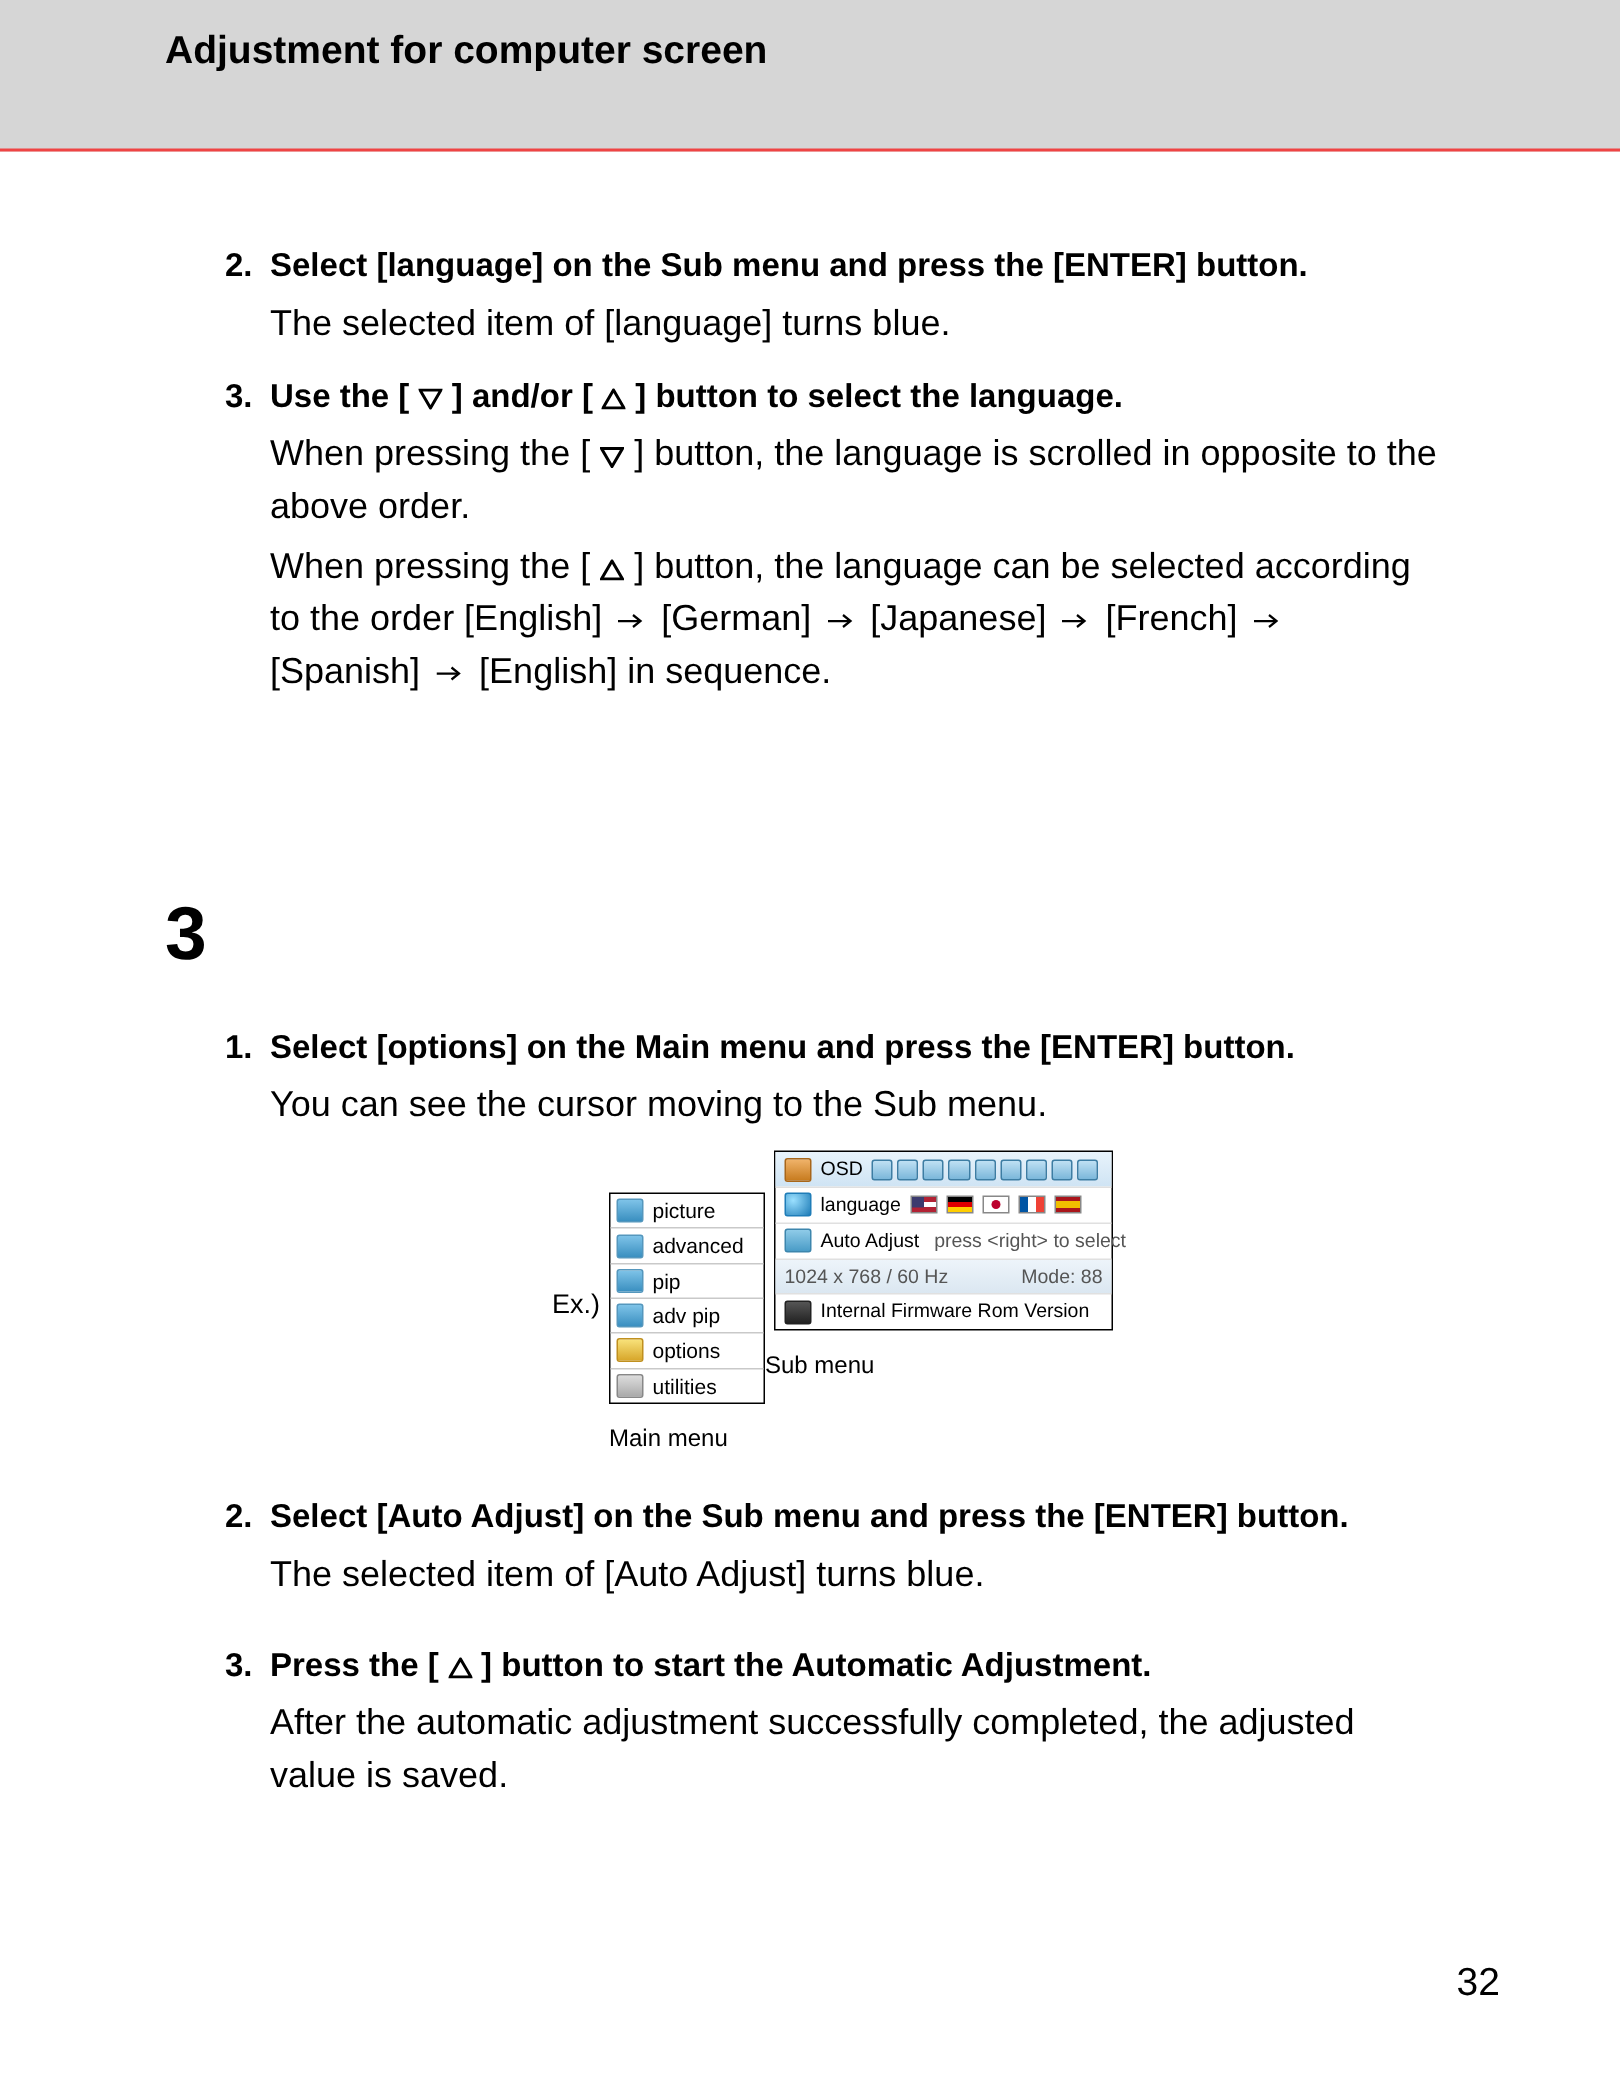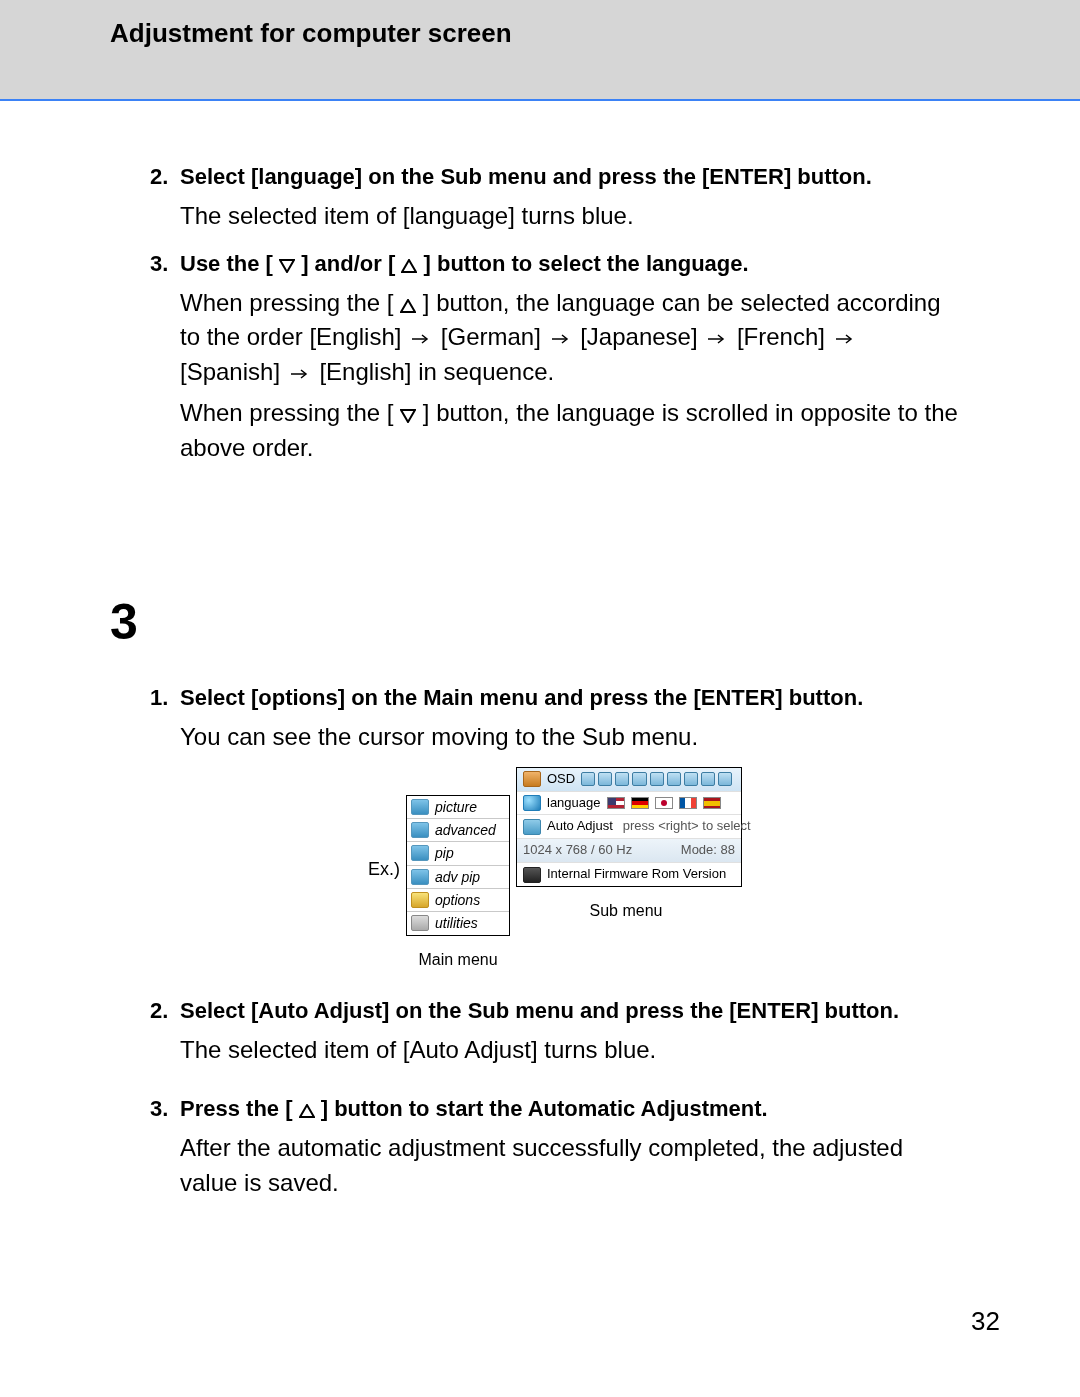--- a/index.html
+++ b/index.html
@@ -10,21 +10,21 @@
     color: #000;
   }
   .page {
     width: 1080px;
     height: 1397px;
     position: relative;
     box-sizing: border-box;
   }
   .header-band {
     background: #d6d6d6;
-    border-bottom: 2px solid #3b82f6;
+    border-bottom: 2px solid #ef4444;
     padding: 18px 0 50px 110px;
   }
   .header-title {
     font-size: 26px;
     font-weight: bold;
   }
   .content {
     padding: 60px 120px 0 150px;
     font-size: 20px;
     line-height: 1.45;
@@ -95,21 +95,20 @@
     background: #fff;
     width: 102px;
     margin-top: 28px;
   }
   .main-menu .mrow {
     display: flex;
     align-items: center;
     padding: 1px 4px;
     border-bottom: 1px solid #c9c9c9;
     font-size: 14px;
-    font-style: italic;
   }
   .main-menu .mrow:last-child { border-bottom: none; }
   .mrow .micon {
     width: 16px; height: 14px;
     background: linear-gradient(#7ec3e8, #3a8fc0);
     border: 1px solid #5597bd;
     border-radius: 2px;
     margin-right: 6px;
     flex: 0 0 16px;
   }
@@ -165,21 +164,21 @@
   .flag.de { background: linear-gradient(#000 33%, #dd0000 33%, #dd0000 66%, #ffce00 66%); }
   .flag.jp { background:#fff; position:relative;}
   .flag.jp::before{content:"";position:absolute;left:5px;top:2px;width:6px;height:6px;background:#bc002d;border-radius:50%;}
   .flag.fr { background: linear-gradient(90deg,#0055a4 33%, #fff 33%, #fff 66%, #ef4135 66%); }
   .flag.es { background: linear-gradient(#aa151b 25%, #f1bf00 25%, #f1bf00 75%, #aa151b 75%); }
   .menu-caption {
     font-size: 16px;
     text-align: center;
     margin-top: 12px;
   }
-  .col { display:flex; flex-direction:column; align-items:center;}
+  .col { display:flex; flex-direction:column; align-items:flex-start;}
   .page-num {
     position: absolute;
     right: 80px;
     bottom: 60px;
     font-size: 26px;
   }
 </style>
 </head>
 <body>
 
@@ -213,55 +212,55 @@
             </svg>
           <span> ] and/or [ </span>
           <svg class="tri" width="16" height="14">
               <polygon points="1,13 15,13 8,1" fill="none" stroke="#000" stroke-width="2"></polygon>
             </svg>
           <span> ] button to select the language.</span>
         </span>
         <div class="desc">
           <span>When pressing the [ </span>
           <svg class="tri" width="16" height="14">
-              <polygon points="1,13 15,13 8,1" fill="none" stroke="#000" stroke-width="2"></polygon>
-            </svg>
-          <span> ] button, the language can be selected according to the order [English] </span>
-          <svg class="arrow" width="18" height="10">
-              <line x1="0" y1="5" x2="14" y2="5" stroke="#000" stroke-width="1.5"></line>
-              <polyline points="10,1 15,5 10,9" fill="none" stroke="#000" stroke-width="1.5"></polyline>
-            </svg>
-          <span> [German] </span>
-          <svg class="arrow" width="18" height="10">
-              <line x1="0" y1="5" x2="14" y2="5" stroke="#000" stroke-width="1.5"></line>
-              <polyline points="10,1 15,5 10,9" fill="none" stroke="#000" stroke-width="1.5"></polyline>
-            </svg>
-          <span> [Japanese] </span>
-          <svg class="arrow" width="18" height="10">
-              <line x1="0" y1="5" x2="14" y2="5" stroke="#000" stroke-width="1.5"></line>
-              <polyline points="10,1 15,5 10,9" fill="none" stroke="#000" stroke-width="1.5"></polyline>
-            </svg>
-          <span> [French] </span>
-          <svg class="arrow" width="18" height="10">
-              <line x1="0" y1="5" x2="14" y2="5" stroke="#000" stroke-width="1.5"></line>
-              <polyline points="10,1 15,5 10,9" fill="none" stroke="#000" stroke-width="1.5"></polyline>
-            </svg>
-          <span> [Spanish] </span>
-          <svg class="arrow" width="18" height="10">
-              <line x1="0" y1="5" x2="14" y2="5" stroke="#000" stroke-width="1.5"></line>
-              <polyline points="10,1 15,5 10,9" fill="none" stroke="#000" stroke-width="1.5"></polyline>
-            </svg>
-          <span> [English] in sequence.</span>
+              <polygon points="1,1 15,1 8,13" fill="none" stroke="#000" stroke-width="2"></polygon>
+            </svg>
+          <span> ] button, the language is scrolled in opposite to the above order.</span>
         </div>
         <div class="desc">
           <span>When pressing the [ </span>
           <svg class="tri" width="16" height="14">
-              <polygon points="1,1 15,1 8,13" fill="none" stroke="#000" stroke-width="2"></polygon>
-            </svg>
-          <span> ] button, the language is scrolled in opposite to the above order.</span>
+              <polygon points="1,13 15,13 8,1" fill="none" stroke="#000" stroke-width="2"></polygon>
+            </svg>
+          <span> ] button, the language can be selected according to the order [English] </span>
+          <svg class="arrow" width="18" height="10">
+              <line x1="0" y1="5" x2="14" y2="5" stroke="#000" stroke-width="1.5"></line>
+              <polyline points="10,1 15,5 10,9" fill="none" stroke="#000" stroke-width="1.5"></polyline>
+            </svg>
+          <span> [German] </span>
+          <svg class="arrow" width="18" height="10">
+              <line x1="0" y1="5" x2="14" y2="5" stroke="#000" stroke-width="1.5"></line>
+              <polyline points="10,1 15,5 10,9" fill="none" stroke="#000" stroke-width="1.5"></polyline>
+            </svg>
+          <span> [Japanese] </span>
+          <svg class="arrow" width="18" height="10">
+              <line x1="0" y1="5" x2="14" y2="5" stroke="#000" stroke-width="1.5"></line>
+              <polyline points="10,1 15,5 10,9" fill="none" stroke="#000" stroke-width="1.5"></polyline>
+            </svg>
+          <span> [French] </span>
+          <svg class="arrow" width="18" height="10">
+              <line x1="0" y1="5" x2="14" y2="5" stroke="#000" stroke-width="1.5"></line>
+              <polyline points="10,1 15,5 10,9" fill="none" stroke="#000" stroke-width="1.5"></polyline>
+            </svg>
+          <span> [Spanish] </span>
+          <svg class="arrow" width="18" height="10">
+              <line x1="0" y1="5" x2="14" y2="5" stroke="#000" stroke-width="1.5"></line>
+              <polyline points="10,1 15,5 10,9" fill="none" stroke="#000" stroke-width="1.5"></polyline>
+            </svg>
+          <span> [English] in sequence.</span>
         </div>
       </div>
     </div>
 
     <div class="section-row">
       <div class="big-num">3</div>
     </div>
 
     <div class="step">
       <div class="num">1.</div>

